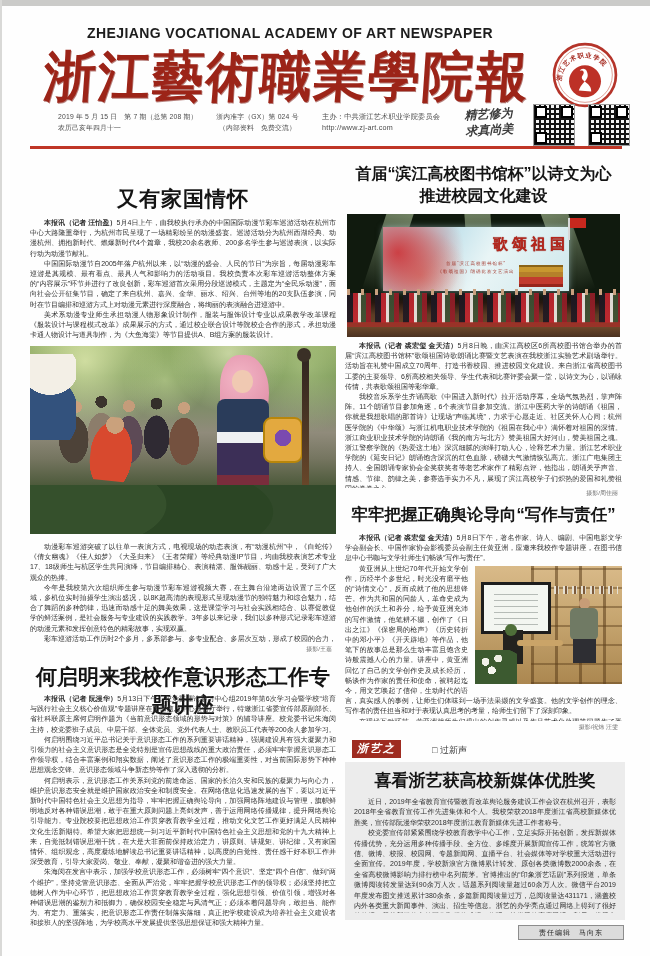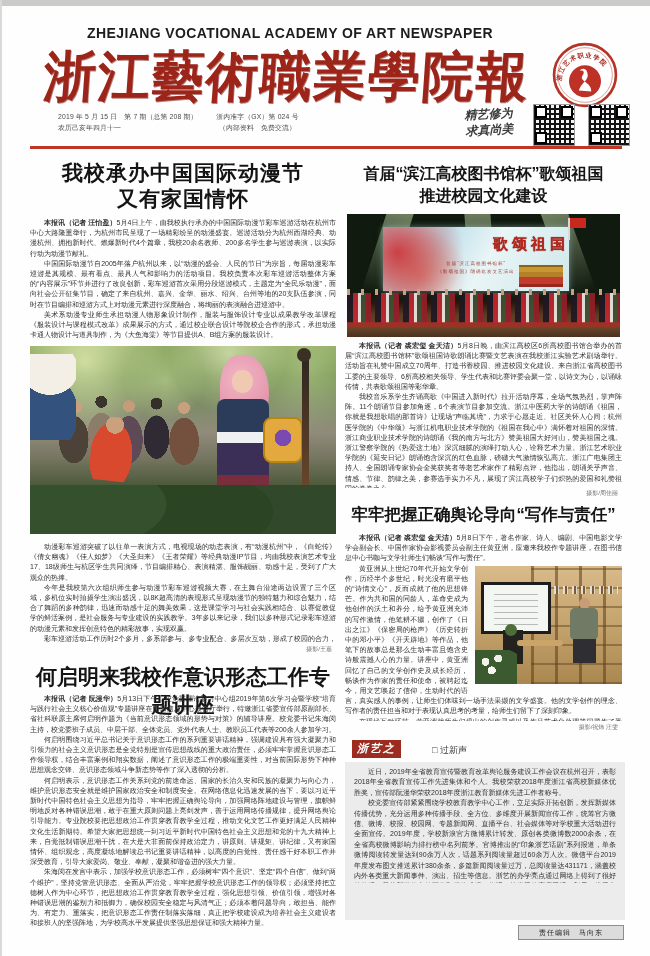--- a/index.html
+++ b/index.html
@@ -194,25 +194,29 @@
     </div>
 
   <div class="info i1">
     <div>2019 年 5 月 15 日　第 7 期（总第 208 期）</div>
     <div>农历己亥年四月十一</div>
   </div>
   <div class="info i2">
     <div>浙内准字（GX）第 024 号</div>
     <div>（内部资料　免费交流）</div>
   </div>
+  <div class="info i3">
+    <div>主办：中共浙江艺术职业学院委员会</div>
+    <div>http://www.zj-art.com</div>
+  </div>
 
   <div class="red-rule"></div>
 
   <div class="hl h1">
-    <span>我校承办中国国际动漫节</span><br>
+    <br>
     <span>又有家国情怀</span>
   </div>
 
   <div class="body bodyA">
     <p><span class="lede">本报讯（记者 汪怡盈）</span><span>5月4日上午，由我校执行承办的中国国际动漫节彩车巡游活动在杭州市中心大路隆重举行，为杭州市民呈现了一场精彩纷呈的动漫盛宴。巡游活动分为杭州西湖经典、动漫杭州、拥抱新时代、燃爆新时代4个篇章，我校20余名教师、200多名学生参与巡游表演，以实际行动为动漫节献礼。</span></p>
     <p>中国国际动漫节自2005年落户杭州以来，以“动漫的盛会、人民的节日”为宗旨，每届动漫彩车巡游是其规模、最有看点、最具人气和影响力的活动项目。我校负责本次彩车巡游活动整体方案的“内容展示”环节并进行了改良创新，彩车巡游首次采用分段巡游模式，主题定为“全民乐动漫”，面向社会公开征集节目，确定了来自杭州、嘉兴、金华、丽水、绍兴、台州等地的20支队伍参演，同时在节目编排和巡游方式上对动漫元素进行深度融合，将绚丽的表演融合进巡游中。</p>
     <p>美术系动漫专业师生承担动漫人物形象设计制作，服装与服饰设计专业以成果教学改革课程《服装设计与课程模式改革》成果展示的方式，通过校企联合设计等院校企合作的形式，承担动漫卡通人物设计与道具制作，为《大鱼海棠》等节目提供A、B组方案的服装设计。</p>
   </div>
 
   <div class="photo1">
@@ -236,21 +240,21 @@
 
   <div class="hl h4">何启明来我校作意识形态工作专题讲座</div>
   <div class="body bodyC">
     <p><span class="lede">本报讯（记者 阮漫华）</span><span>5月13日下午，校党委理论学习中心组2019年第6次学习会暨学校“培育与践行社会主义核心价值观”专题讲座在图书信息中心报告厅举行，特邀浙江省委宣传部原副部长、省社科联原主席何启明作题为《当前意识形态领域的形势与对策》的辅导讲座。校党委书记朱海闵主持，校党委班子成员、中层干部、全体党员、党外代表人士、教职员工代表等200余人参加学习。</span></p>
     <p>何启明围绕习近平总书记关于意识形态工作的系列重要讲话精神，强调建设具有强大凝聚力和引领力的社会主义意识形态是全党特别是宣传思想战线的重大政治责任，必须牢牢掌握意识形态工作领导权，结合丰富案例和翔实数据，阐述了意识形态工作的极端重要性，对当前国际形势下种种思想观念交锋、意识形态领域斗争新态势等作了深入透彻的分析。</p>
     <p>何启明表示，意识形态工作关系到党的前途命运、国家的长治久安和民族的凝聚力与向心力，维护意识形态安全就是维护国家政治安全和制度安全。在网络信息化迅速发展的当下，要以习近平新时代中国特色社会主义思想为指导，牢牢把握正确舆论导向，加强网络阵地建设与管理，旗帜鲜明地反对各种错误思潮，敢于在重大原则问题上亮剑发声，善于运用网络传播规律，提升网络舆论引导能力。专业院校要把思想政治工作贯穿教育教学全过程，推动文化文艺工作更好满足人民精神文化生活新期待。希望大家把思想统一到习近平新时代中国特色社会主义思想和党的十九大精神上来，自觉抵制错误思潮干扰，在大是大非面前保持政治定力，讲原则、讲规矩、讲纪律，又有家国情怀、组织观念，高度凝练地解读总书记重要讲话精神，以高度的自觉性、责任感干好本职工作并深受教育，引导大家爱岗、敬业、奉献，凝聚和谐奋进的强大力量。</p>
     <p>朱海闵在发言中表示，加强学校意识形态工作，必须树牢“四个意识”、坚定“四个自信”、做到“两个维护”，坚持党管意识形态、全面从严治党，牢牢把握学校意识形态工作的领导权；必须坚持把立德树人作为中心环节，把思想政治工作贯穿教育教学全过程，强化思想引领、价值引领，增强对各种错误思潮的鉴别力和抵御力，确保校园安全稳定与风清气正；必须本着问题导向，敢担当、能作为、有定力、重落实，把意识形态工作责任制落实落细，真正把学校建设成为培养社会主义建设者和接班人的坚强阵地，为学校高水平发展提供坚强思想保证和强大精神力量。</p>
   </div>
 
   <div class="hl h2">
-    <span>首届“滨江高校图书馆杯”歌颂祖国</span><br>
+    <span>首届“滨江高校图书馆杯”以诗文为心</span><br>
     <span>推进校园文化建设</span>
   </div>
 
   <div class="photo2">
     <div class="beam b1"></div>
     <div class="beam b2"></div>
     <div class="beam b3"></div>
     <div class="screen">
       <div class="scr-title">歌颂祖国</div>
       <div class="scr-sub s1">首届“滨江高校图书馆杯”</div>
@@ -287,20 +291,21 @@
     </div>
     <p>黄亚洲从上世纪70年代开始文学创作，历经半个多世纪，时光没有磨平他的“诗情文心”，反而成就了他的思想锋芒。作为共和国的同龄人，革命史成为他创作的沃土和养分，给予黄亚洲充沛的写作激情，他笔耕不辍，创作了《日出之江》《保密局的枪声》《历史转折中的邓小平》《开天辟地》等作品，他笔下的故事总是那么生动丰富且饱含史诗般震撼人心的力量。讲座中，黄亚洲回忆了自己的文学创作史及成长经历，畅谈作为作家的责任和使命，被聘起迄今，用文艺唤起了信仰，生动时代的语言，真实感人的事例，让师生们体味到一场手法采撷的文学盛宴。他的文学创作的理念、写作者的责任担当和对于表现认真思考的考量，给师生们留下了深刻印象。</p>
     <p>在现场互动环节，黄亚洲就师生们提出的创作灵感以及作品艺术化处理等问题作了悉心解答。他告诫：“编剧的成长来自于文字的修炼与积蓄的发酵，要与建立在对生活炽热的热爱之上。”他勉励年轻艺术学子学习时说：“年轻人要多读书、多练笔、尝试无限可能。他山之石可以攻玉。”</p>
   </div>
   <div class="credit c3">摄影/祝炜 汪雯</div>
 
   <div class="badge">浙艺之声</div>
   <div class="byline">□ 过新声</div>
 
   <div class="panel">
+    <div class="h5">喜看浙艺获高校新媒体优胜奖</div>
     <div class="pbody">
       <p>近日，2019年全省教育宣传暨教育改革舆论服务建设工作会议在杭州召开，表彰2018年全省教育宣传工作先进集体和个人。我校荣获2018年度浙江省高校新媒体优胜奖，宣传部阮漫华荣获2018年度浙江教育新媒体先进工作者称号。</p>
       <p>校党委宣传部紧紧围绕学校教育教学中心工作，立足实际开拓创新，发挥新媒体传播优势，充分运用多种传播手段、全方位、多维度开展新闻宣传工作，统筹官方微信、微博、校报、校园网、专题新闻网、直播平台、社会媒体等对学校重大活动进行全面宣传。2019年度，学校新浪官方微博累计转发、原创各类微博数2000余条，在全省高校微博影响力排行榜中名列前茅。官博推出的“印象浙艺话剧”系列报道，单条微博阅读转发量达到90余万人次，话题系列阅读量超过60余万人次。微信平台2019年度发布图文推送累计380余条，多篇新闻阅读量过万，总阅读量达431171，涵盖校内外各类重大新闻事件、演出、招生等信息。浙艺的办学亮点通过网络上得到了很好的传播。我校新媒体宣传工作取得的成绩，体现了校党委的高度重视，彰显了党委宣传部门、各系各部门新闻宣传工作者和校学生记者团师生的辛勤努力，助推浙艺新媒体发展更上一层楼。</p>
     </div>
   </div>
 
   <div class="editor">责任编辑　马向东</div>
 </div>
 
 </body></html>

